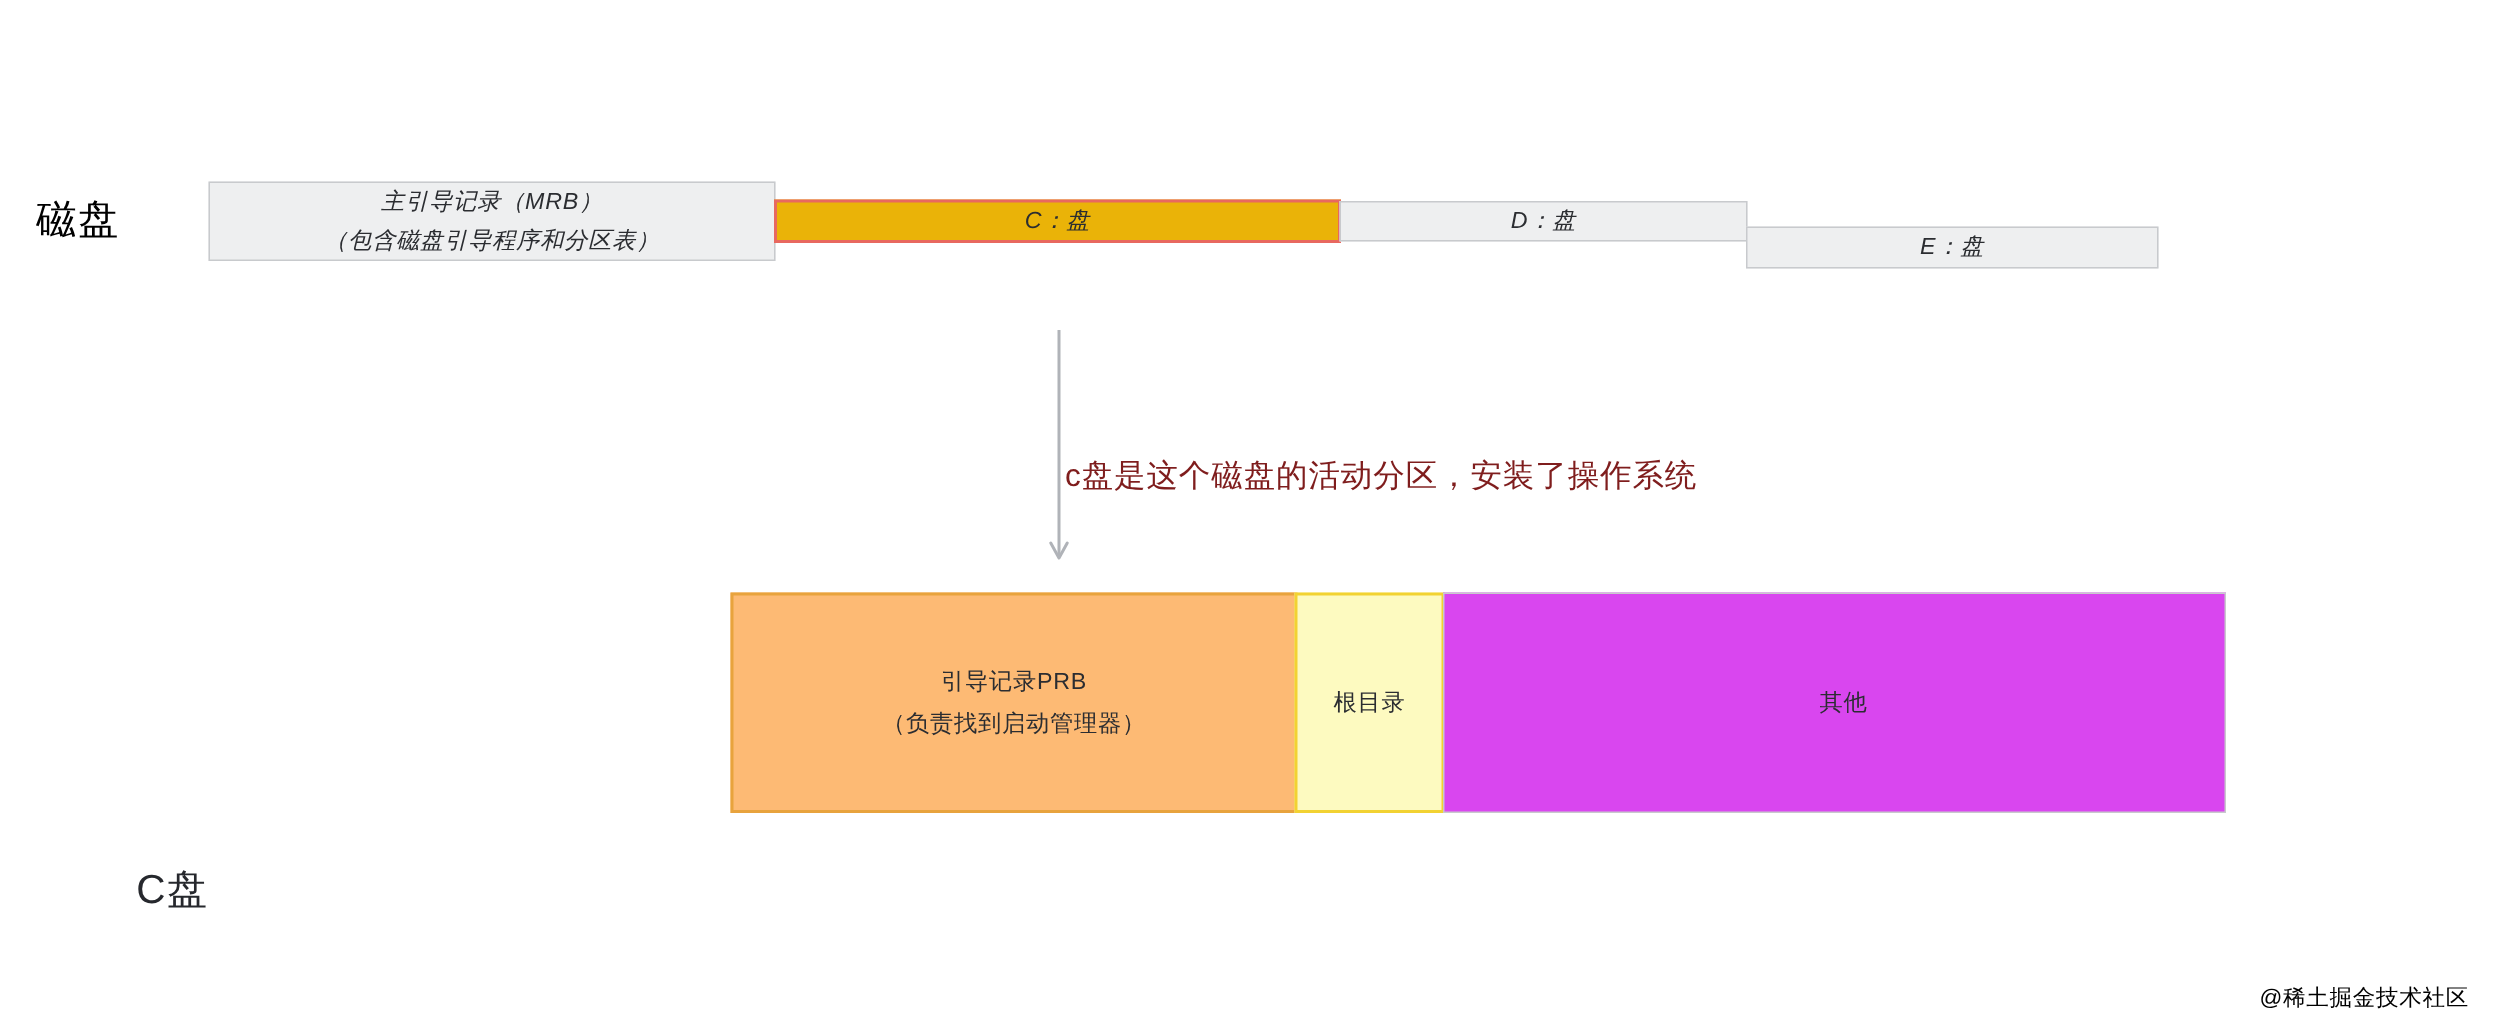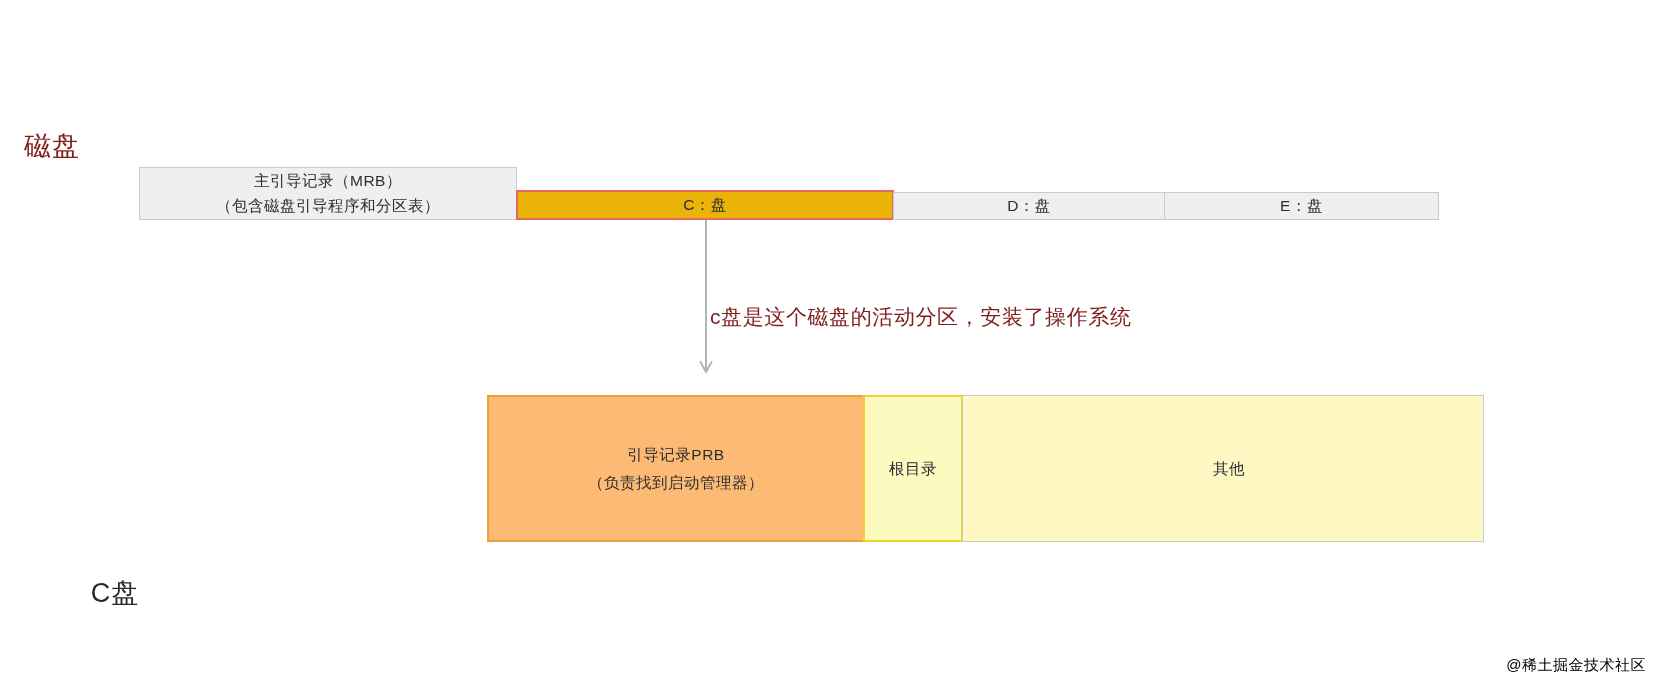--- a/index.html
+++ b/index.html
@@ -24,32 +24,33 @@
     height: 683px;
   }
 
   
   .disk-label {
     position: absolute;
     left: 24px;
     top: 128px;
     font-size: 27px;
     letter-spacing: 1px;
-    color: #7f1d1d;
+    color: #000000;
     white-space: nowrap;
   }
 
   
   .disk-bar {
     position: absolute;
     left: 139px;
     top: 75px;
     height: 145px;
     display: flex;
-    align-items: flex-end;
+    align-items: center;
+    font-style: italic;
   }
   .seg {
     box-sizing: border-box;
     display: flex;
     flex-direction: column;
     align-items: center;
     justify-content: center;
     text-align: center;
     font-size: 15.5px;
     line-height: 1.65;
@@ -117,21 +118,21 @@
     border: 2px solid #e8a33d;
     width: 378px;
   }
   .cseg.yellow {
     background: #fdfac0;
     border: 2px solid #f2d232;
     width: 100px;
     margin-left: -2px;
   }
   .cseg.gray {
-    background: #fef9c3;
+    background: #d946ef;
     border: 1px solid #c8cacd;
     width: 522px;
     margin-left: -1px;
     padding-left: 12px;
   }
 
   
   .cdrive-caption {
     position: absolute;
     left: 0;

